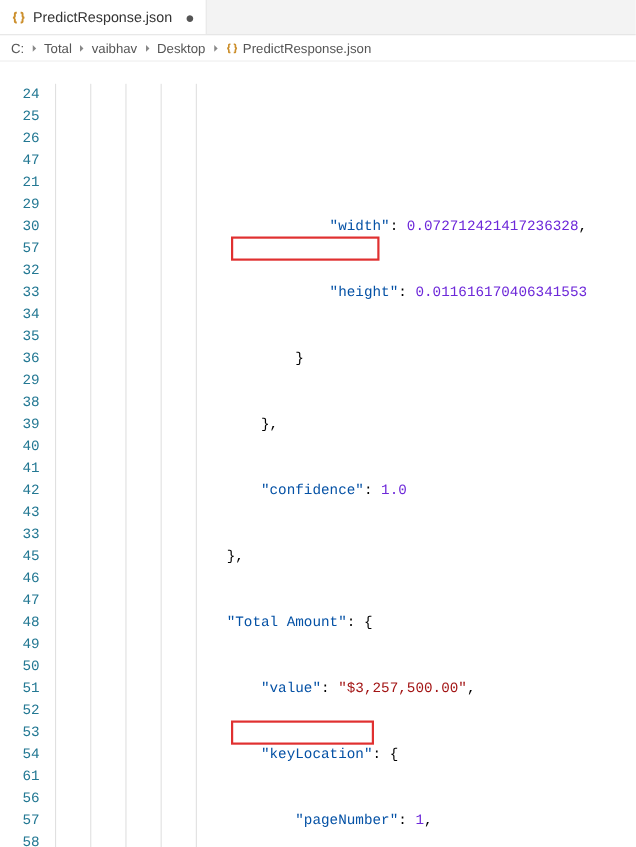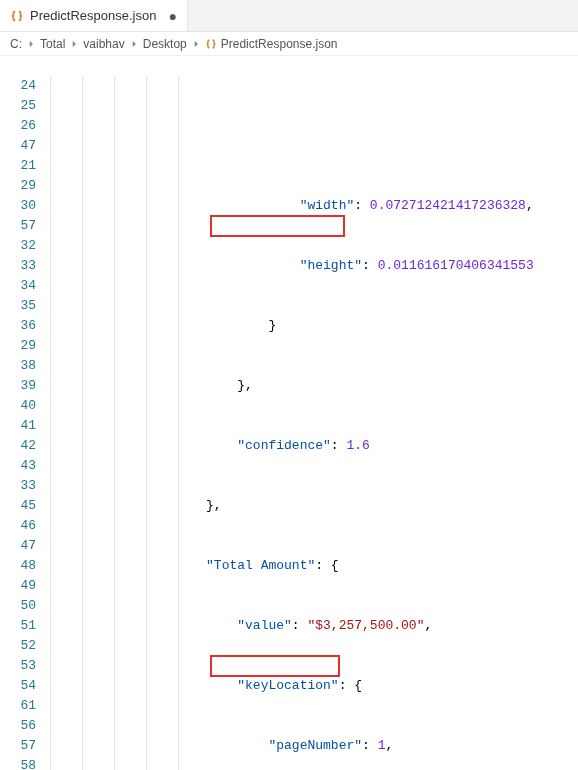--- a/index.html
+++ b/index.html
@@ -195,21 +195,21 @@
   </div>
   <div class="code" id="code">
 
     <div class="hl-box" style="top:139px; left:160px; width:135px; height:22px;"></div>
     <div class="hl-box" style="top:579px; left:160px; width:130px; height:22px;"></div>
 
     <div class="line"><span>                                </span><span class="k-prop">"width"</span><span class="k-pun">: </span><span class="k-num">0.072712421417236328</span><span class="k-pun">,</span></div>
     <div class="line"><span>                                </span><span class="k-prop">"height"</span><span class="k-pun">: </span><span class="k-num">0.011616170406341553</span></div>
     <div class="line"><span>                            </span><span class="k-pun">}</span></div>
     <div class="line"><span>                        </span><span class="k-pun">},</span></div>
-    <div class="line"><span>                        </span><span class="k-prop">"confidence"</span><span class="k-pun">: </span><span class="k-num">1.6</span></div>
+    <div class="line"><span>                        </span><span class="k-prop">"confidence"</span><span class="k-pun">: </span><span class="k-num">1.0</span></div>
     <div class="line"><span>                    </span><span class="k-pun">},</span></div>
     <div class="line"><span>                    </span><span class="k-prop">"Total Amount"</span><span class="k-pun">: {</span></div>
     <div class="line"><span>                        </span><span class="k-prop">"value"</span><span class="k-pun">: </span><span class="k-str">"$3,257,500.00"</span><span class="k-pun">,</span></div>
     <div class="line"><span>                        </span><span class="k-prop">"keyLocation"</span><span class="k-pun">: {</span></div>
     <div class="line"><span>                            </span><span class="k-prop">"pageNumber"</span><span class="k-pun">: </span><span class="k-num">1</span><span class="k-pun">,</span></div>
     
     
     
     
     

